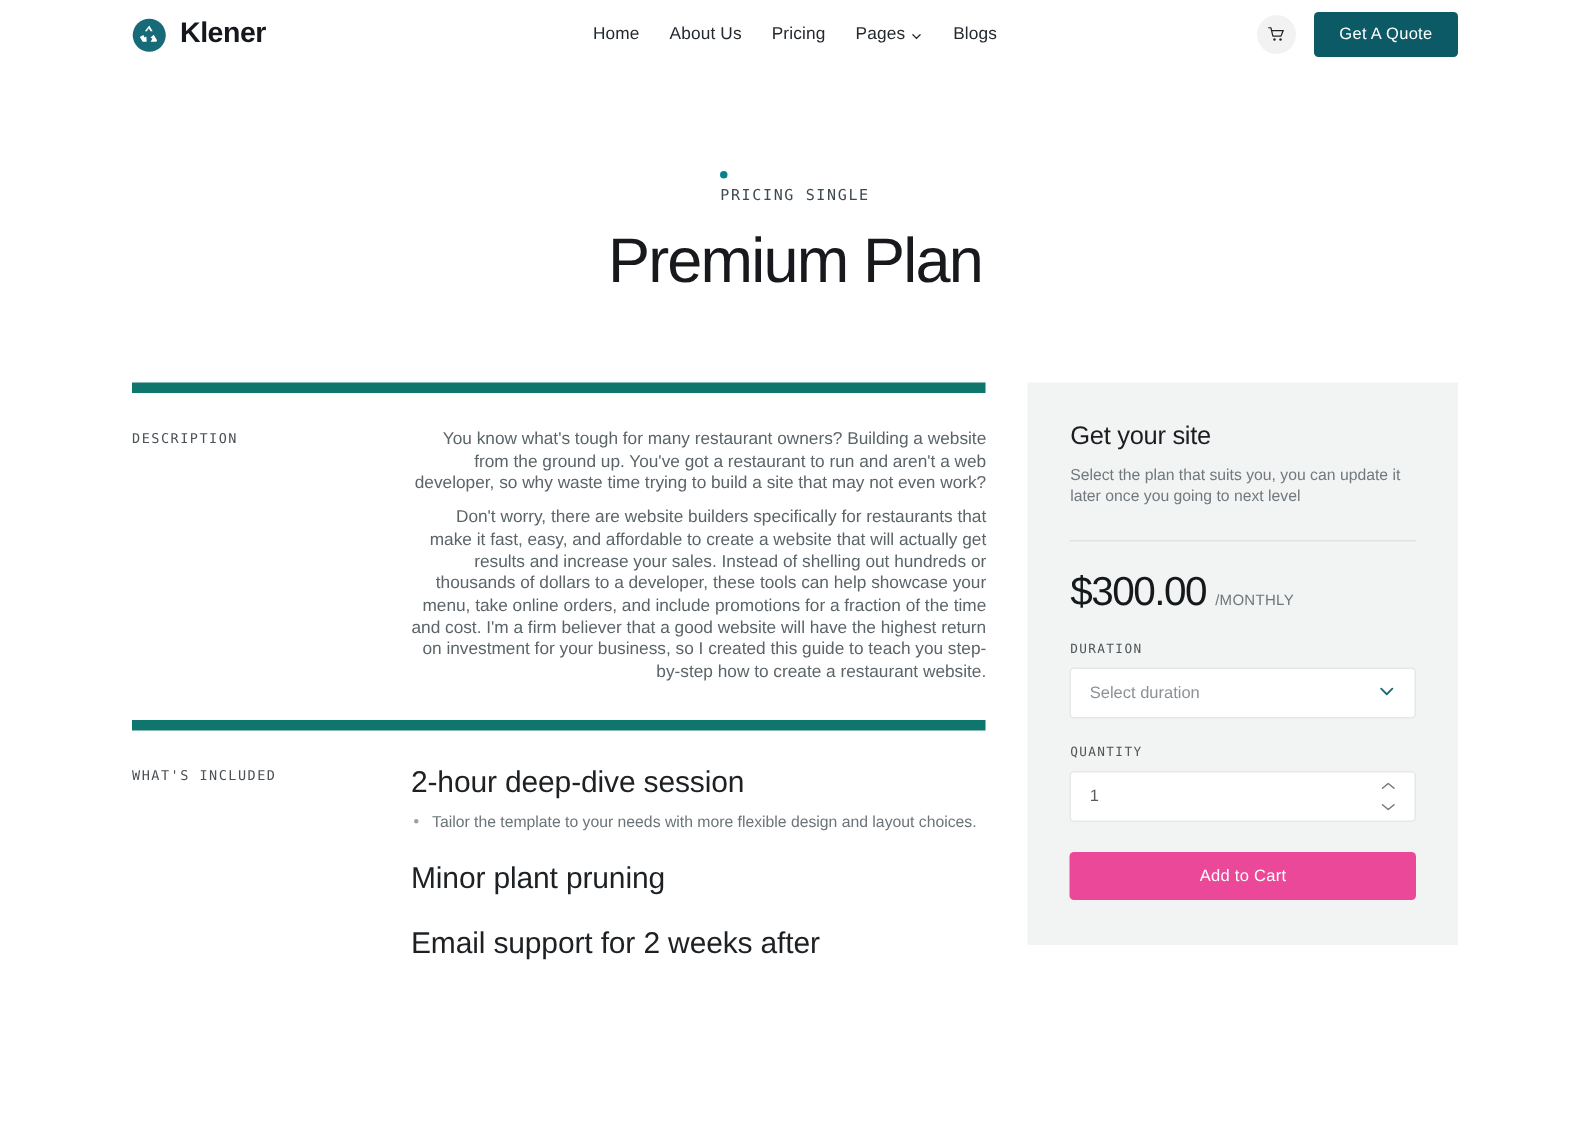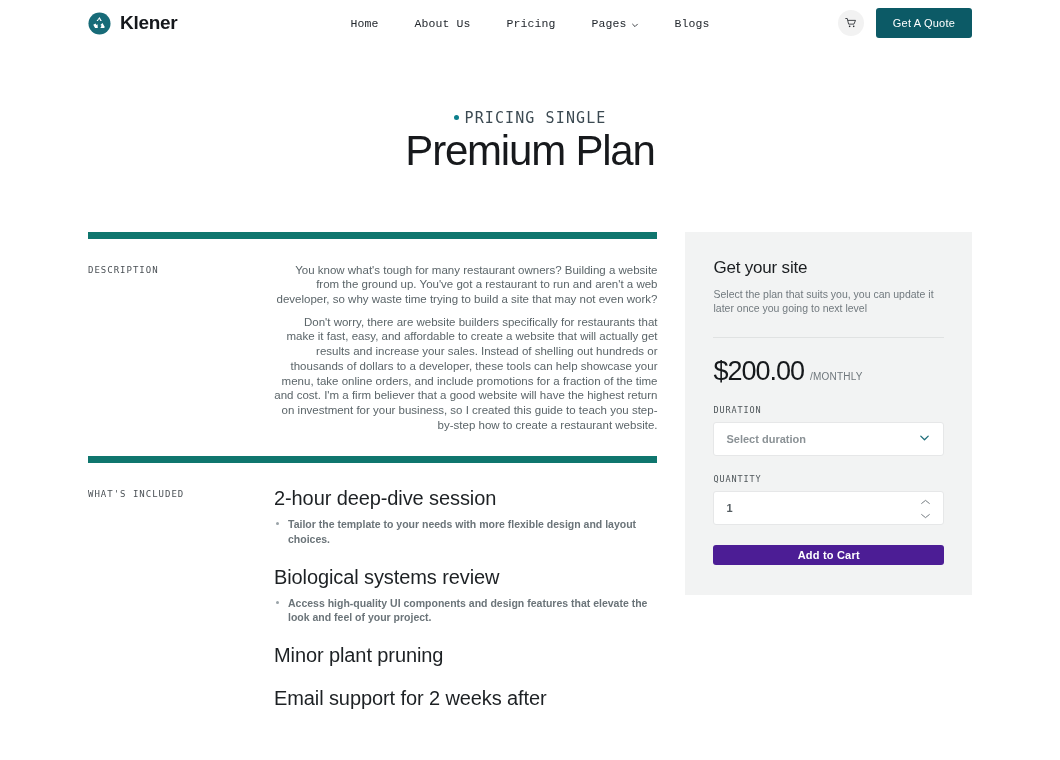--- a/index.html
+++ b/index.html
@@ -35,24 +35,23 @@
     font-size: 19px;
     font-weight: 700;
     letter-spacing: -0.3px;
     color: #15181c;
   }
   .nav {
     position: absolute;
     left: 0; right: 0;
     display: flex;
     justify-content: center;
-    gap: 36px;
+    gap: 20px;
     align-items: center;
     pointer-events: none;
-    font-family: Liberation Mono, monospace;
   }
   .nav a, .nav .nav-drop {
     pointer-events: auto;
     font-size: 11.5px;
     color: #24292f;
     text-decoration: none;
     letter-spacing: 0.1px;
     display: flex;
     align-items: center;
     gap: 4px;
@@ -88,38 +87,39 @@
     cursor: pointer;
   }
 
   
   .hero {
     text-align: center;
     padding-top: 60px;
   }
   .eyebrow {
     font-family: "DejaVu Sans Mono", monospace;
-    font-size: 15px;
+    font-size: 10px;
     letter-spacing: 1.1px;
     color: #3c4a52;
     display: inline-flex;
-    align-items: center;
+    align-items: flex-start;
     gap: 6px;
+    flex-direction: column;
   }
   .eyebrow .dot {
     width: 5px; height: 5px;
     border-radius: 50%;
     background: #0c7f8c;
     display: inline-block;
   }
   .hero-title {
     font-size: 42px;
     font-weight: 400;
     letter-spacing: -1.2px;
-    margin-top: 0;
+    margin-top: 14px;
     color: #17191c;
   }
 
   
   .content {
     display: flex;
     padding: 0 88px;
     margin-top: 57px;
     gap: 28px;
     align-items: flex-start;
@@ -159,21 +159,20 @@
     letter-spacing: -0.1px;
   }
   .feature ul { list-style: none; }
   .feature li {
     font-size: 10.5px;
     line-height: 1.35;
     color: #6b7479;
     padding-left: 14px;
     position: relative;
     margin-bottom: 5px;
-    font-weight: bold;
   }
   .feature li:before {
     content: "";
     position: absolute;
     left: 2px;
     top: 5px;
     width: 3px; height: 3px;
     border-radius: 50%;
     background: #9aa3a8;
   }
@@ -227,41 +226,39 @@
     background: #ffffff;
     border: 1px solid #e6e7e8;
     border-radius: 3px;
     height: 34px;
     display: flex;
     align-items: center;
     padding: 0 12px;
     font-size: 11px;
     color: #8b9296;
     justify-content: space-between;
-    font-weight: bold;
   }
   .qty-box { color: #555d62; }
   .stepper {
     display: flex;
     flex-direction: column;
     gap: 2px;
     align-items: center;
   }
   .add-cart {
     margin-top: 20px;
     width: 100%;
-    height: 20px;
-    background: #4c1d95;
+    height: 32px;
+    background: #ec4899;
     color: #fff;
     border: none;
     border-radius: 3px;
     font-size: 11px;
     letter-spacing: 0.2px;
     cursor: pointer;
-    font-weight: bold;
   }
 </style>
 </head>
 <body>
 
 <div class="header">
   <div class="brand">
     <span class="brand-mark">
       <svg viewBox="0 0 24 24" width="23" height="23">
         <circle cx="12" cy="12" r="11.5" fill="#176b78"></circle>
@@ -324,26 +321,20 @@
       <div class="sec-label">WHAT'S INCLUDED</div>
       <div class="sec-body">
 
         <div class="feature">
           <div class="feature-title">2-hour deep-dive session</div>
           <ul>
             <li>Tailor the template to your needs with more flexible design and layout choices.</li>
           </ul>
         </div>
 
-        <div class="feature">
-          <div class="feature-title">Biological systems review</div>
-          <ul>
-            <li>Access high-quality UI components and design features that elevate the look and feel of your project.</li>
-          </ul>
-        </div>
 
 
         <div class="feature">
           <div class="feature-title">Minor plant pruning</div>
         </div>
 
         <div class="feature">
           <div class="feature-title">Email support for 2 weeks after</div>
 
         </div>
@@ -351,21 +342,21 @@
       </div>
     </div>
   </div>
 
   <div class="plan-card">
     <div class="plan-title">Get your site</div>
     <div class="plan-sub">Select the plan that suits you, you can update it later once you going to next level</div>
     <div class="divider"></div>
 
     <div class="price-row">
-      <span class="price">$200.00</span>
+      <span class="price">$300.00</span>
       <span class="price-period">/MONTHLY</span>
     </div>
 
     <div class="field-label">DURATION</div>
     <div class="select-box">
       <span>Select duration</span>
       <span>
         <svg viewBox="0 0 14 14" width="13" height="13">
             <path d="M3 5.5l4 4 4-4" stroke="#1f6e7a" stroke-width="1.4" fill="none" stroke-linecap="round" stroke-linejoin="round"></path>
           </svg>

